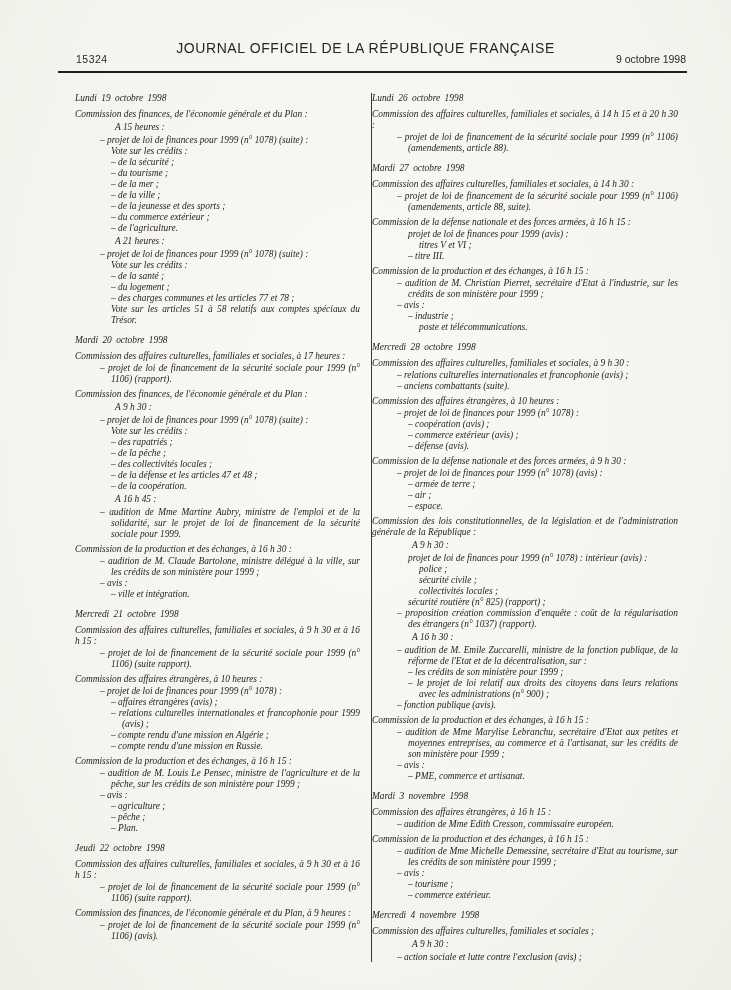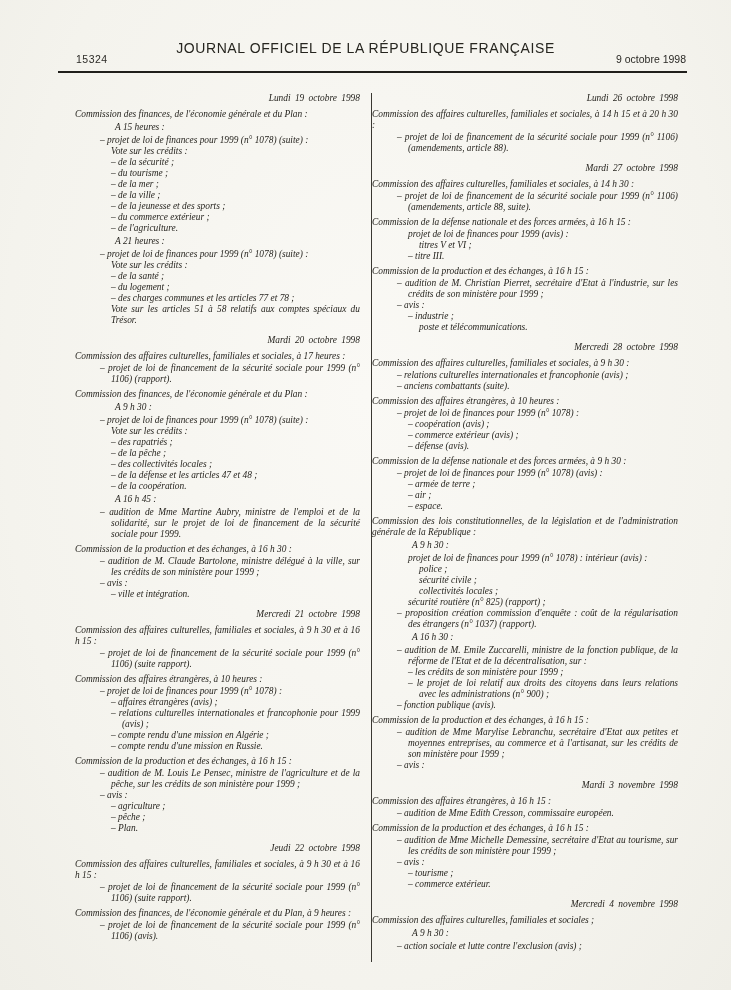--- a/index.html
+++ b/index.html
@@ -42,21 +42,21 @@
     position: absolute; top: 93px; left: 75px; right: 42px; bottom: 28px;
     display: flex;
     font-style: italic;
     font-size: 9.4px; line-height: 11px;
   }
   .col { text-align: justify; }
   .col-left  { width: 296px; padding-right: 11px; box-sizing: border-box; }
   .col-right { width: 307px; box-sizing: border-box;
                border-left: 1px solid #3a3832; }
   .content p { margin: 0; }
-  .content p.h  { text-align: right; margin: 9px 0 5px 0; word-spacing: 2px; }
+  .content p.h  { text-align: left; margin: 9px 0 5px 0; word-spacing: 2px; }
   .content p.h:first-child { margin-top: 0; }
   .content p.c  { margin: 4px 0 1px 0; }
   .content p.tm { padding-left: 40px; margin: 2px 0; }
   .content p.d1 { padding-left: 36px; text-indent: -11px; }
   .content p.p1 { padding-left: 36px; }
   .content p.d2 { padding-left: 47px; text-indent: -11px; }
   .content p.p2 { padding-left: 47px; }
 </style>
 </head>
 <body>
@@ -168,20 +168,21 @@
         <p class="p1">sécurité routière (n° 825) (rapport) ;</p>
         <p class="d1">– proposition création commission d'enquête : coût de la régularisation des étrangers (n° 1037) (rapport).</p>
         <p class="tm">A 16 h 30 :</p>
         <p class="d1">– audition de M. Emile Zuccarelli, ministre de la fonction publique, de la réforme de l'Etat et de la décentralisation, sur :</p>
         <p class="d2">– les crédits de son ministère pour 1999 ;</p>
         <p class="d2">– le projet de loi relatif aux droits des citoyens dans leurs relations avec les administrations (n° 900) ;</p>
         <p class="d1">– fonction publique (avis).</p>
         <p class="c">Commission de la production et des échanges, à 16 h 15 :</p>
         <p class="d1">– audition de Mme Marylise Lebranchu, secrétaire d'Etat aux petites et moyennes entreprises, au commerce et à l'artisanat, sur les crédits de son ministère pour 1999 ;</p>
         <p class="d1">– avis :</p>
+        <p class="d2">– PME, commerce et artisanat.</p>
         <p class="h">Mardi 3 novembre 1998</p>
         <p class="c">Commission des affaires étrangères, à 16 h 15 :</p>
         <p class="d1">– audition de Mme Edith Cresson, commissaire européen.</p>
         <p class="c">Commission de la production et des échanges, à 16 h 15 :</p>
         <p class="d1">– audition de Mme Michelle Demessine, secrétaire d'Etat au tourisme, sur les crédits de son ministère pour 1999 ;</p>
         <p class="d1">– avis :</p>
         <p class="d2">– tourisme ;</p>
         <p class="d2">– commerce extérieur.</p>
         <p class="h">Mercredi 4 novembre 1998</p>
         <p class="c">Commission des affaires culturelles, familiales et sociales ;</p>

